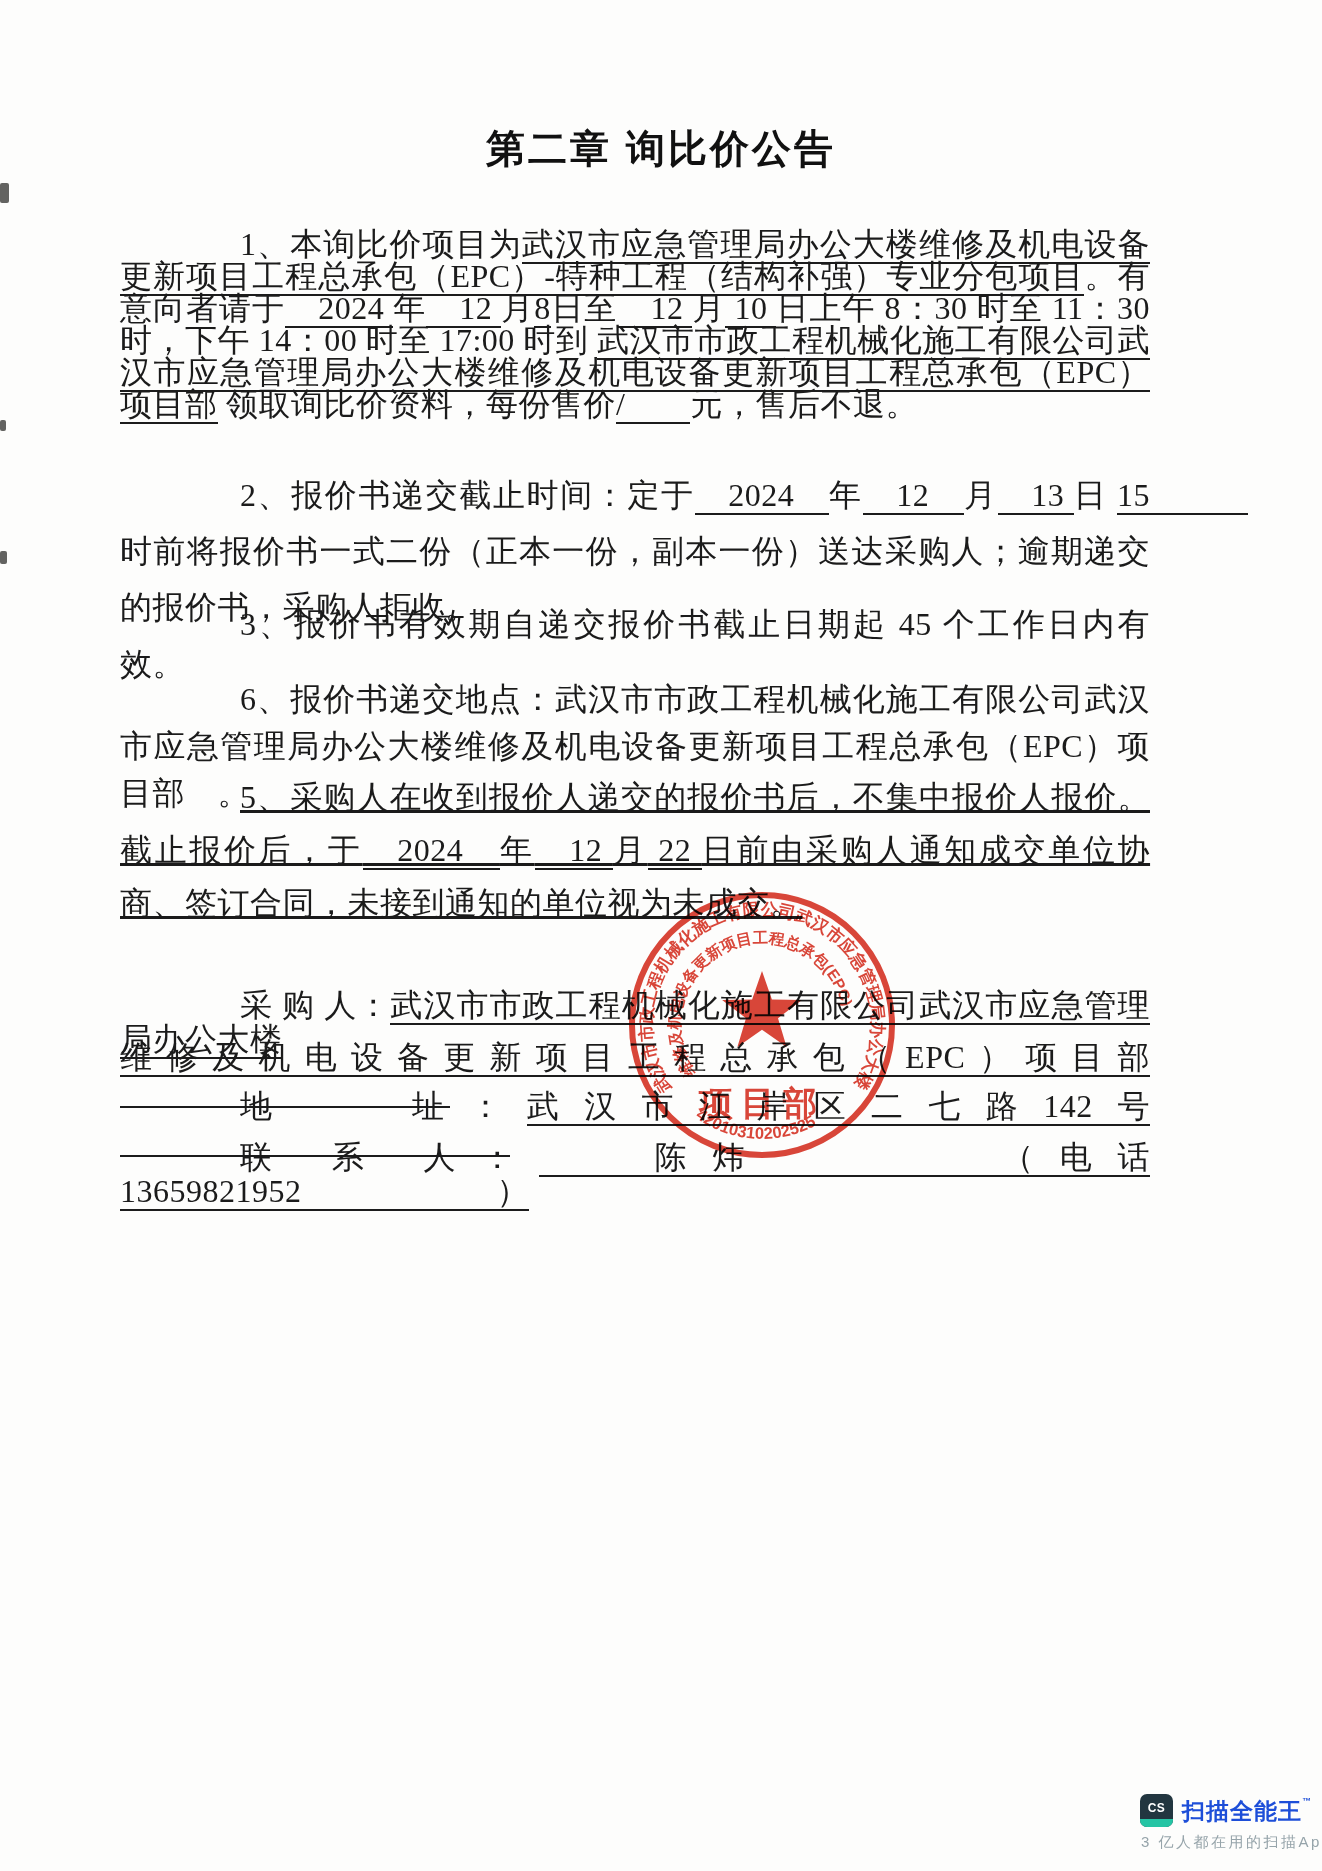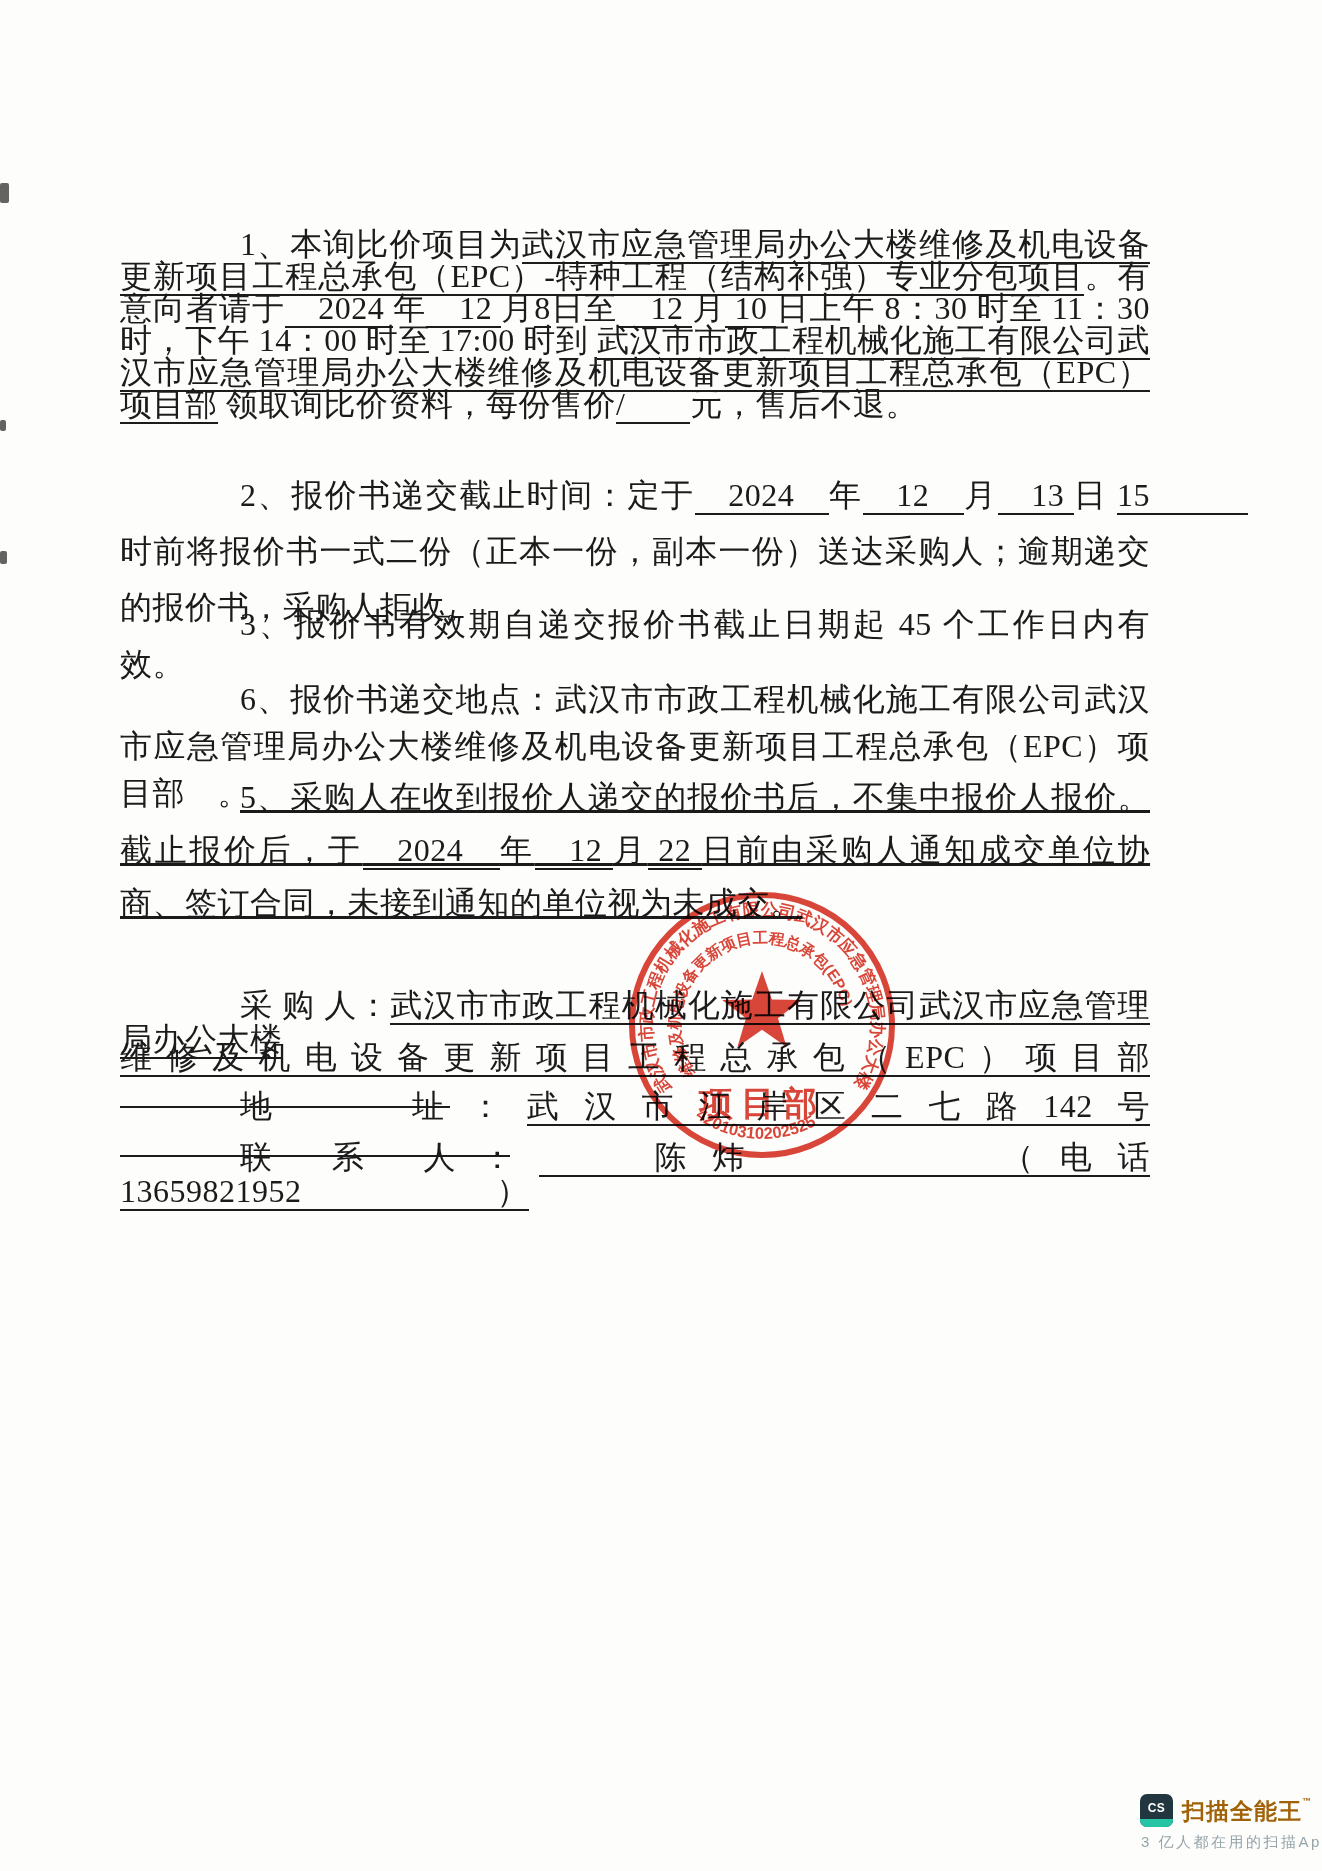--- a/index.html
+++ b/index.html
@@ -36,37 +36,38 @@
     position:absolute; left:2px; top:2px; width:33px; height:33px;
     background:#223640; border-radius:7px; overflow:hidden;
   }
   .wm-icon .cs{
     position:absolute; top:1px; left:0; width:100%; text-align:center;
     color:#fff; font-weight:700; font-size:12px; line-height:26px; letter-spacing:0.5px;
   }
   .wm-bar{ position:absolute; bottom:0; left:0; width:100%; height:8px; background:#25c4a4; }
   .wm-name{
     position:absolute; left:44px; top:4px; font-size:23px; font-weight:600;
-    color:#a16207; white-space:nowrap; letter-spacing:1px;
+    color:#1d4ed8; white-space:nowrap; letter-spacing:1px;
   }
   .wm-tm{ font-size:9px; vertical-align:top; }
   .wm-tagline{
     position:absolute; left:3px; top:41px; font-size:15px; color:#96a4aa;
     letter-spacing:2.5px; white-space:nowrap;
   }
   .artifact{ position:absolute; background:#3c3c3a; border-radius:2px; opacity:0.8; }
   .a1{ left:0; top:183px; width:9px; height:20px; }
   .a2{ left:0; top:420px; width:6px; height:11px; }
   .a3{ left:0; top:551px; width:7px; height:13px; }
 </style>
 </head>
 <body>
 
 <div class="page">
 
+  <h1 class="doc-title">第二章  询比价公告</h1>
 
   <div>
       <div class="para indent" style="top: 228px; line-height: 32px;"><span>1、本询比价项目为</span><span class="ul">武汉市应急管理局办公大楼维修及机电设备更新项目工程总承包（EPC）-特种工程（结构补强）专业分包项目</span><span>。有意向者请于</span><span class="ul">　2024 </span><span>年</span><span class="ul">　12 </span><span>月</span><span class="ul">8</span><span>日至</span><span class="ul">　12 </span><span>月</span><span class="ul"> 10 </span><span>日上午 8：30 时至 11：30 时，下午 14：00 时至 17:00 时到 </span><span class="ul">武汉市市政工程机械化施工有限公司武汉市应急管理局办公大楼维修及机电设备更新项目工程总承包（EPC）项目部</span><span> 领取询比价资料，每份售价</span><span class="ul">/　　</span><span>元，售后不退。</span></div>
       <div class="para indent" style="top: 467px; line-height: 56px;"><span>2、报价书递交截止时间：定于</span><span class="ul">　2024　</span><span>年</span><span class="ul">　12　</span><span>月</span><span class="ul">　13 </span><span>日 </span><span class="ul">15　　　</span><span>时前将报价书一式二份（正本一份，副本一份）送达采购人；逾期递交的报价书，采购人拒收。</span></div>
       <div class="para indent" style="top: 604px; line-height: 40px;"><span>3、报价书有效期自递交报价书截止日期起 45 个工作日内有效。</span></div>
       <div class="para indent" style="top: 676px; line-height: 47px;"><span>6、报价书递交地点：武汉市市政工程机械化施工有限公司武汉市应急管理局办公大楼维修及机电设备更新项目工程总承包（EPC）项目部　。</span></div>
       <div class="para indent" style="top: 771px; line-height: 53px; text-decoration: underline;"><span>5、采购人在收到报价人递交的报价书后，不集中报价人报价。截止报价后，于</span><span class="ul">　2024　</span><span>年</span><span class="ul">　12 </span><span>月</span><span class="ul"> 22 </span><span>日前由采购人通知成交单位协商、签订合同，未接到通知的单位视为未成交。</span></div>
       <div class="para indent" style="top: 988px; line-height: 34px;"><span>采 购 人：</span><span class="ul">武汉市市政工程机械化施工有限公司武汉市应急管理局办公大楼</span></div>
       <div class="para" style="top: 1040px; line-height: 34px;"><span class="ul">维修及机电设备更新项目工程总承包（EPC）项目部</span><span class="ul blank" style="width: 330px;">&nbsp;</span></div>
       <div class="para indent" style="top: 1089px; line-height: 34px;"><span>地　　址：</span><span class="ul">武汉市江岸区二七路142号</span><span class="ul blank" style="width: 390px;">&nbsp;</span></div>

